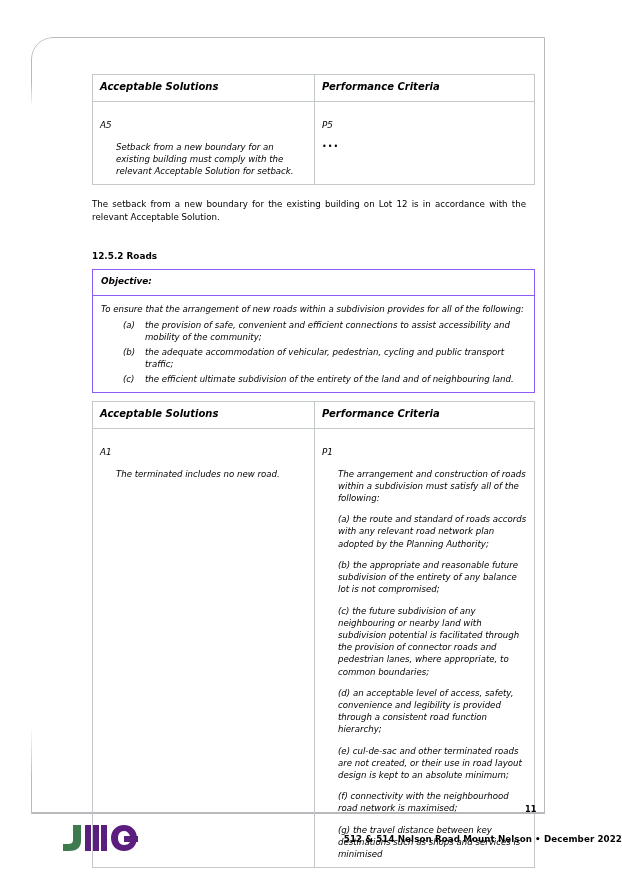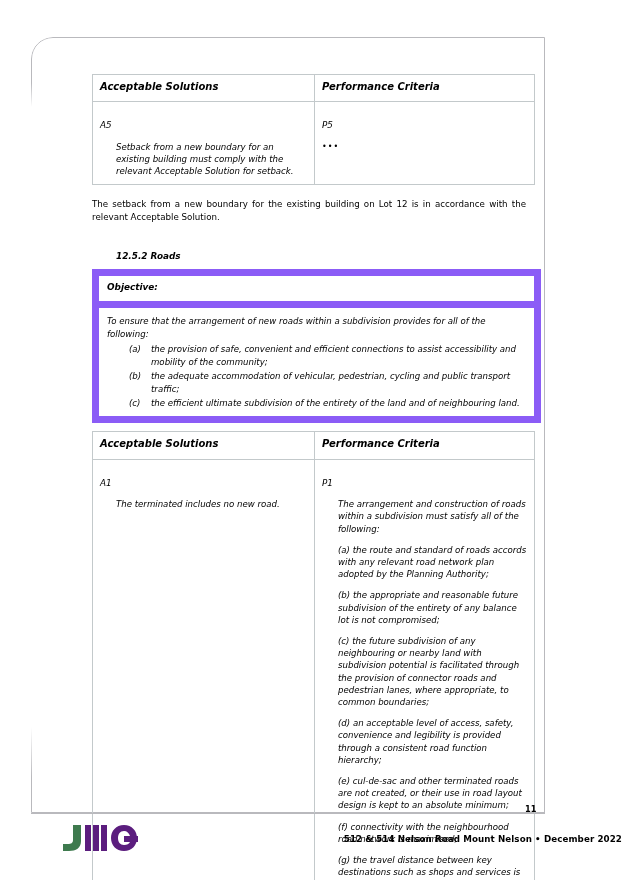--- a/index.html
+++ b/index.html
@@ -96,34 +96,33 @@
   .body-para {
     font-size: 8.7px;
     line-height: 1.5;
     text-align: justify;
     margin: 13px 8px 0 0;
   }
 
   
   .section-heading {
     font-size: 8.9px;
-    font-style: italic;
-    font-weight: bold;
-    margin: 27px 0 8px 24px;
+    font-weight: bold;
+    margin: 27px 0 8px 0;
   }
 
   
   table.obj-table {
     width: 442px;
     border-collapse: collapse;
     table-layout: fixed;
     font-size: 8.6px;
   }
   table.obj-table td {
-    border: 7px solid #8b5cf6;
+    border: 1px solid #8b5cf6;
     padding: 5px 8px 7px 8px;
     vertical-align: top;
     line-height: 1.45;
   }
   .obj-title {
     font-style: italic;
     font-weight: bold;
     font-size: 8.9px;
     padding-top: 6px;
     padding-bottom: 6px;

